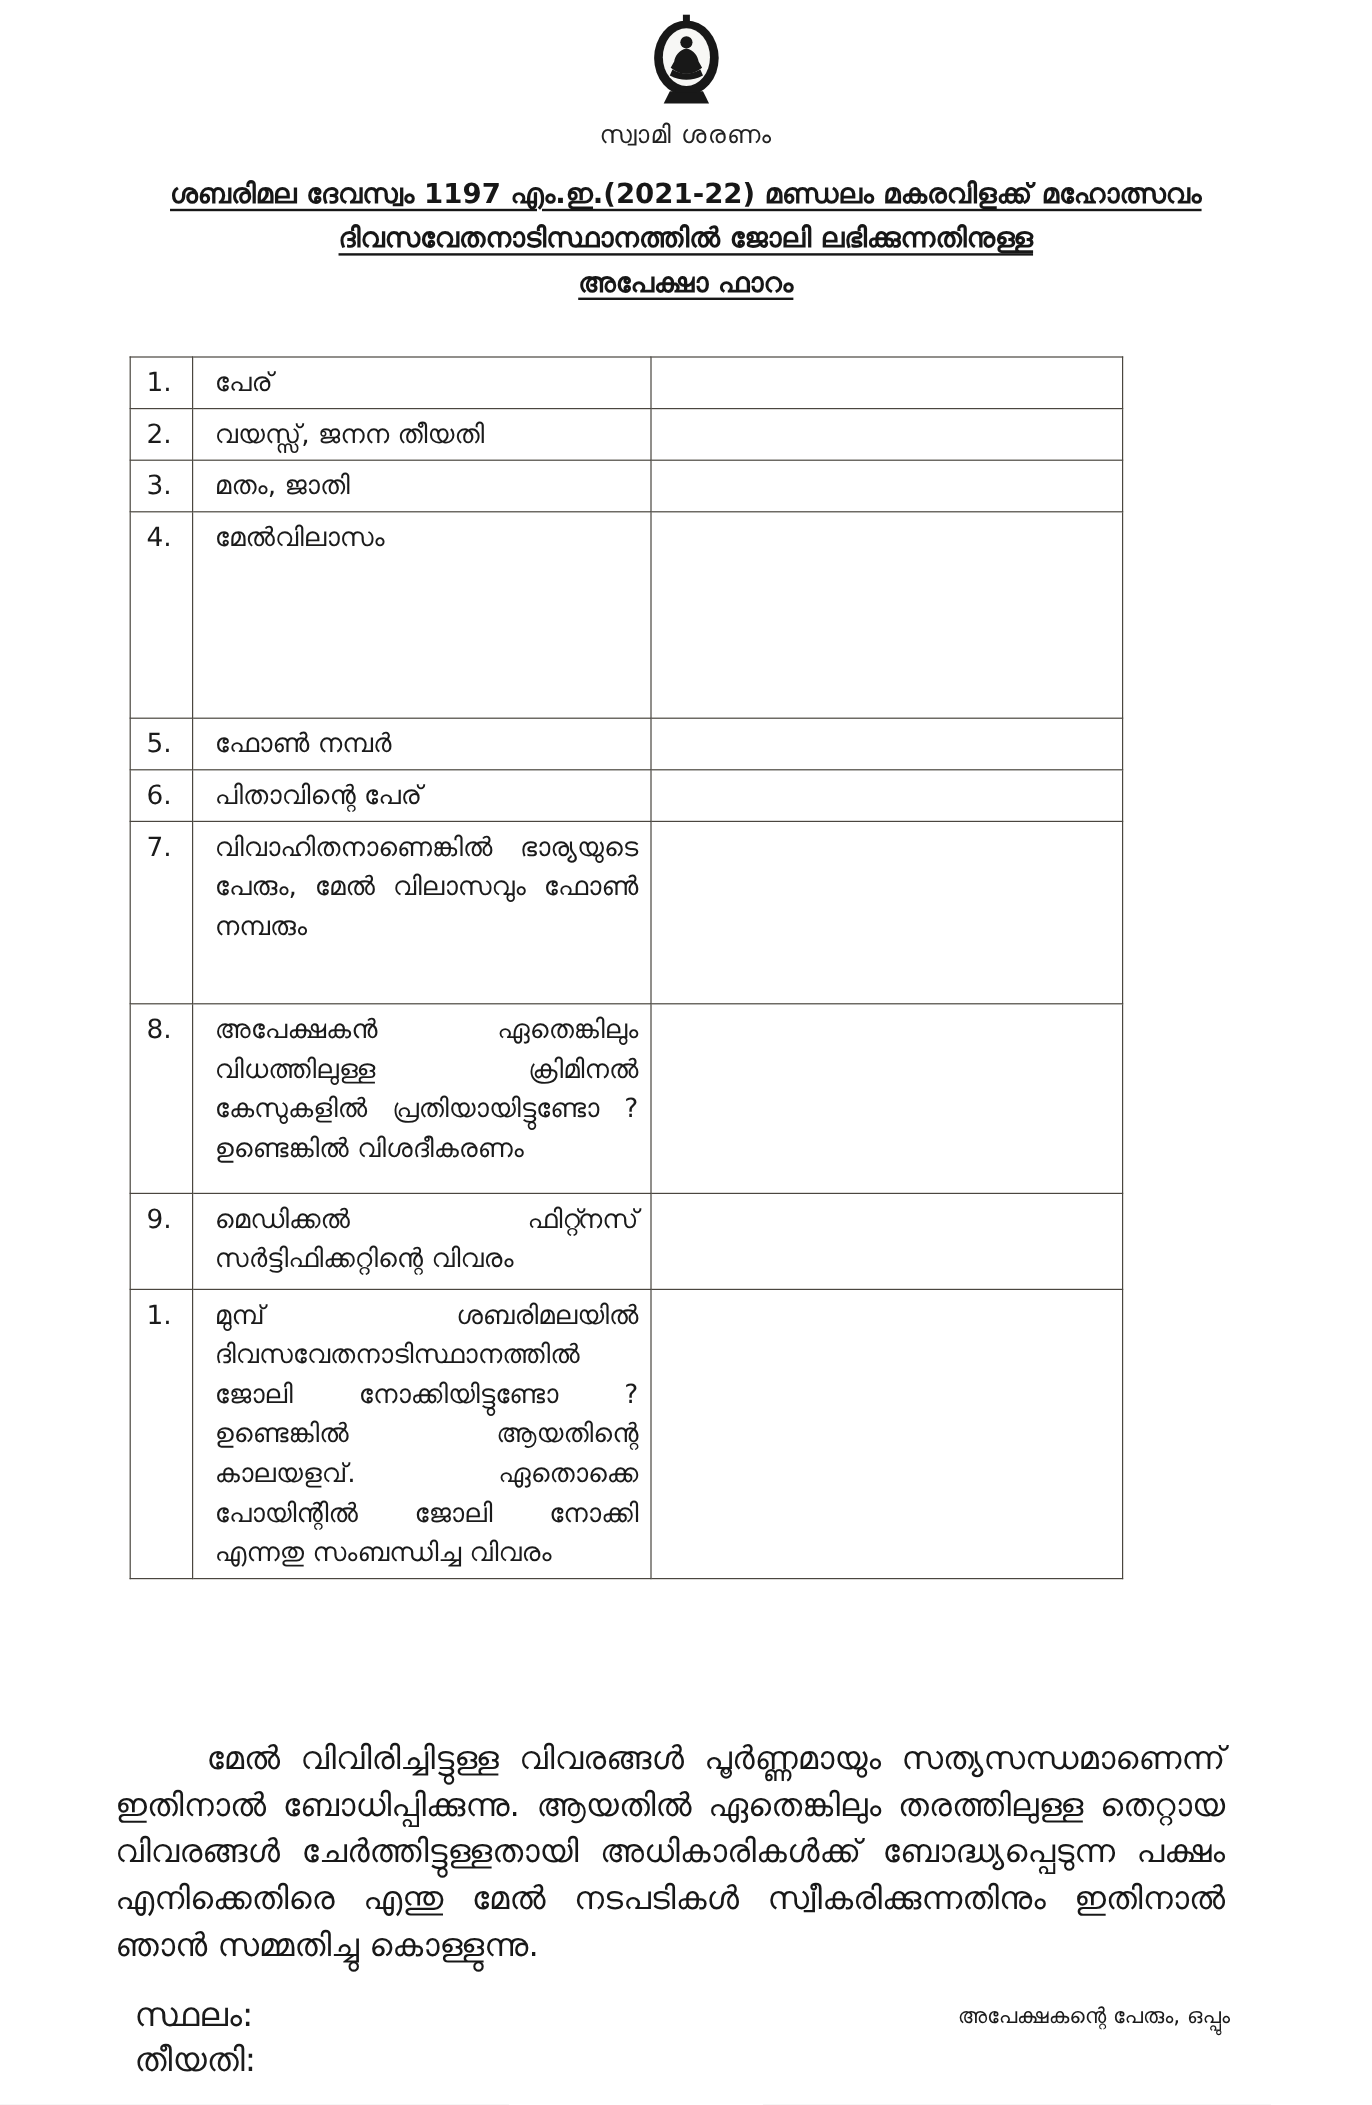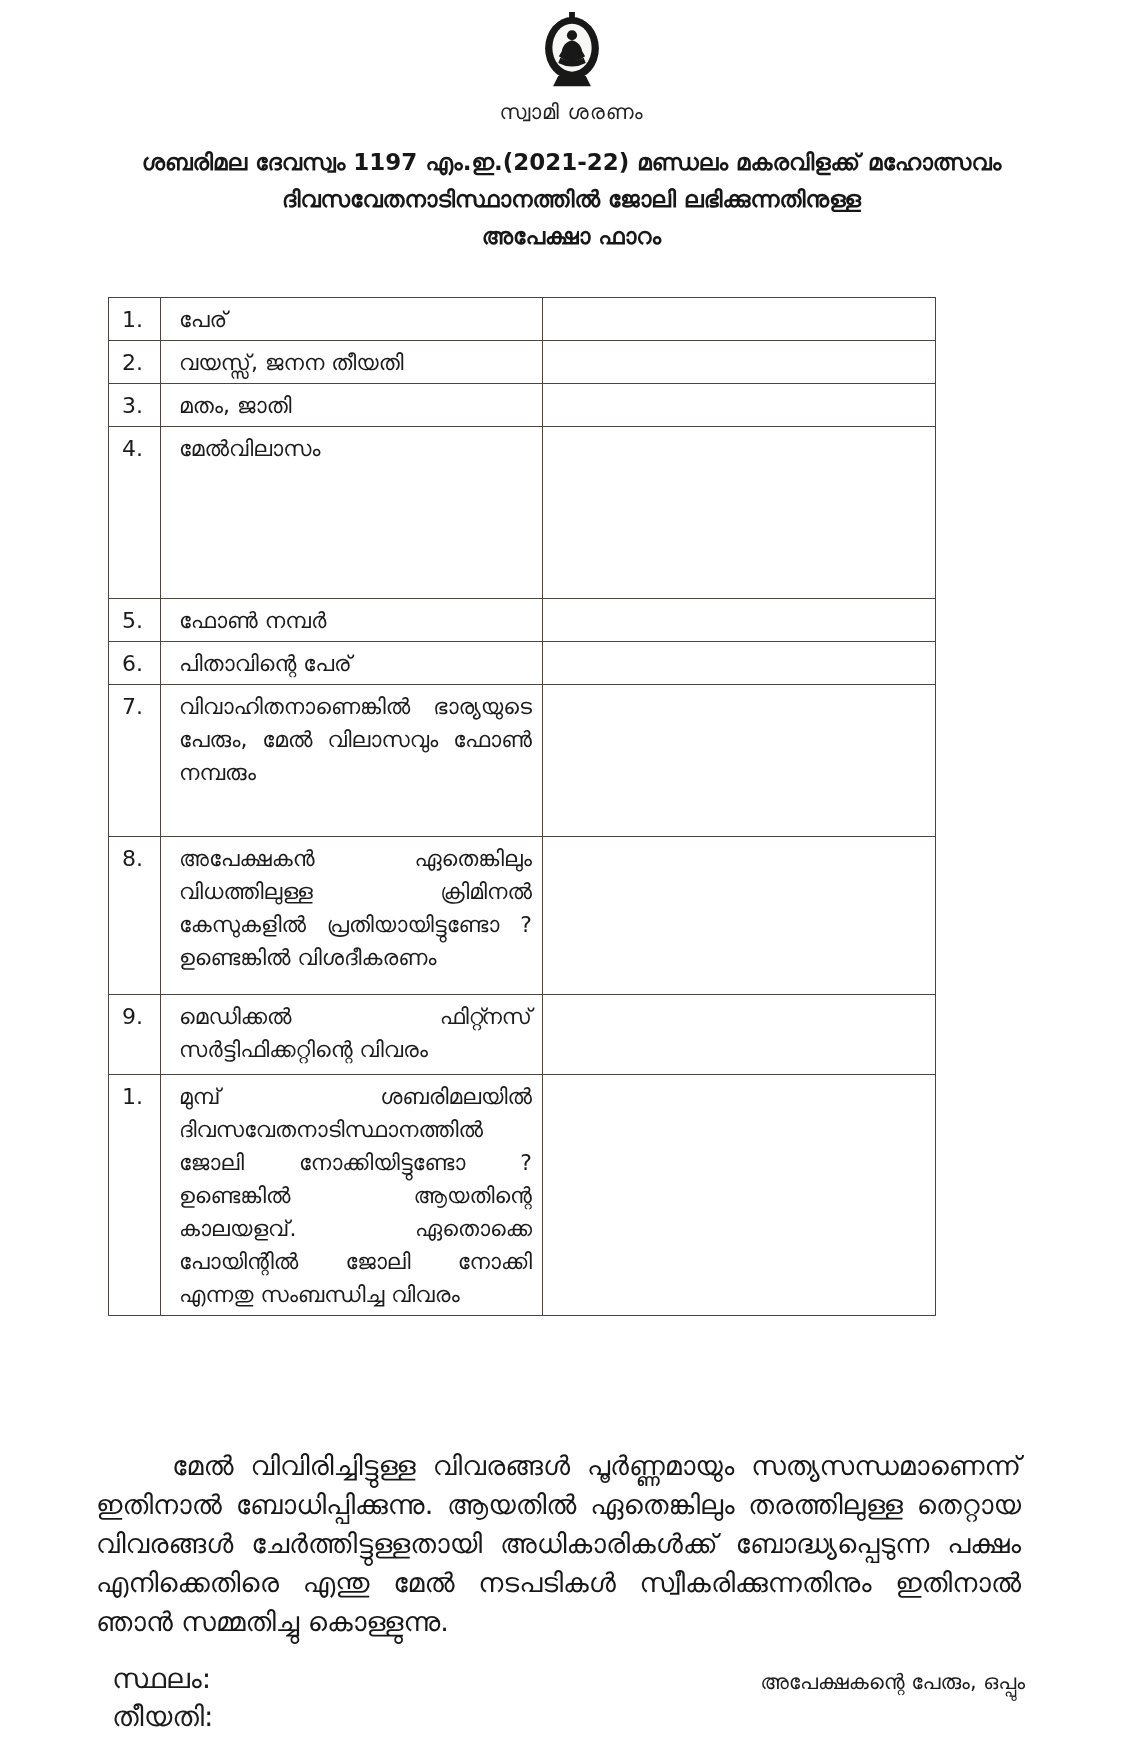--- a/index.html
+++ b/index.html
@@ -26,20 +26,21 @@
     color: #222;
   }
 
   
   .title-block { margin-top: 20px; text-align: center; }
   .title-line {
     font-size: 23px;
     font-weight: bold;
     line-height: 37px;
     color: #171717;
+    text-decoration: underline;
     text-underline-offset: 5px;
     text-decoration-thickness: 1.5px;
   }
 
   
   table.form-table {
     position: absolute;
     left: 108px;
     top: 297px;
     width: 827px;
@@ -85,21 +86,21 @@
     left: 112px;
     top: 1660px;
     width: 925px;
   }
   .footer-left { float: left; }
   .footer-left div { font-size: 28px; line-height: 38px; color: #1b1b1b; }
   .footer-right {
     float: right;
     margin-right: 12px;
     margin-top: 10px;
-    font-size: 21px;
+    font-size: 18px;
     color: #1b1b1b;
   }
 </style>
 </head>
 <body>
 
 <div class="page">
 
   <header class="doc-header">
     <div class="emblem">

